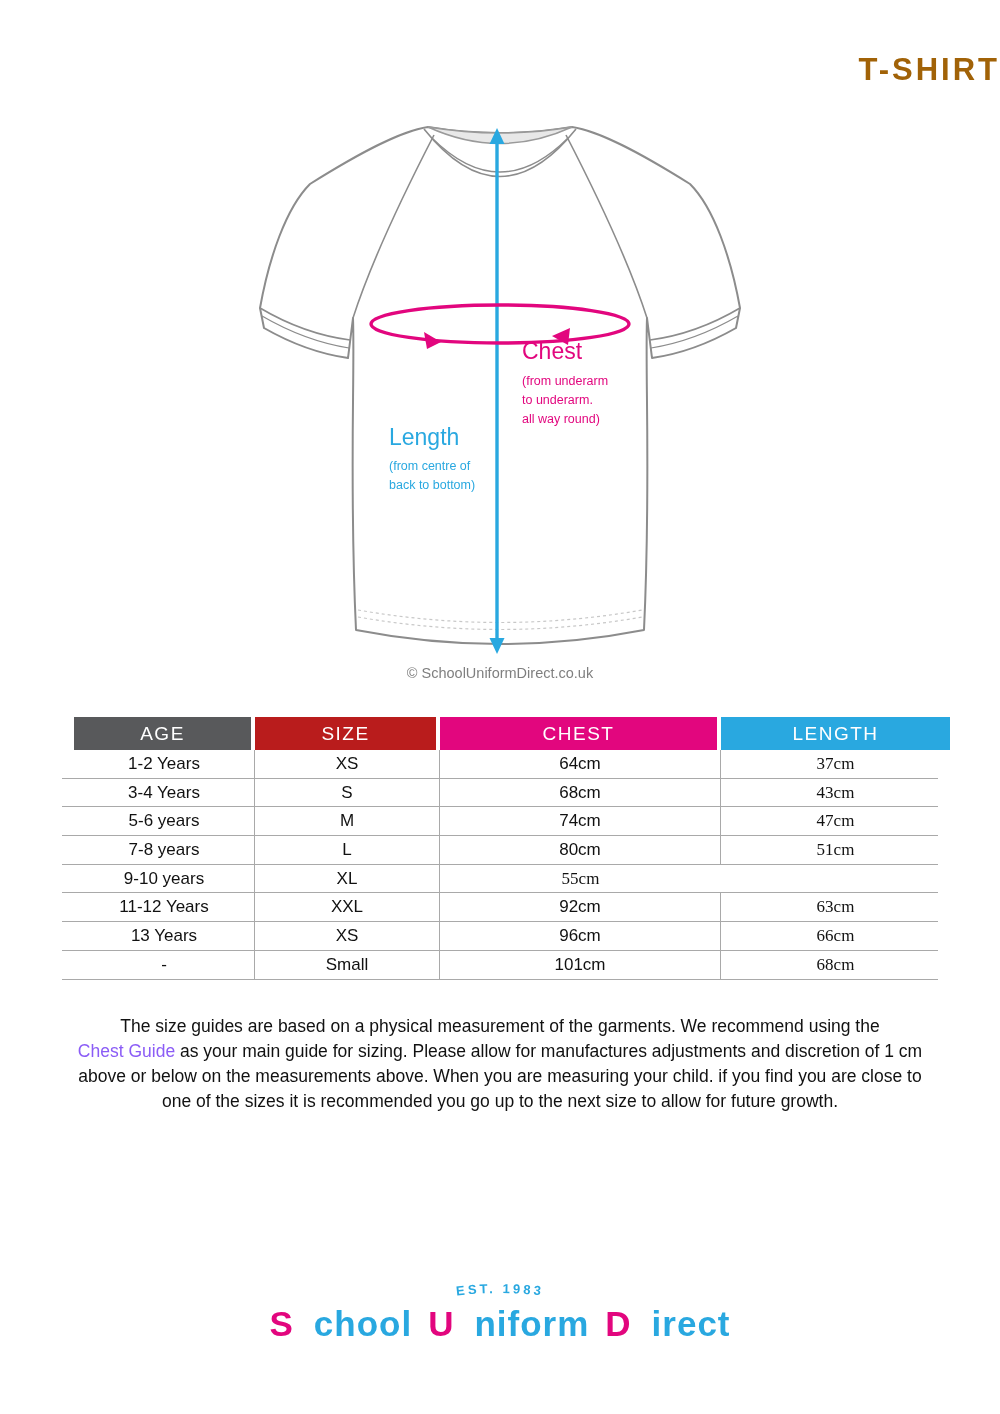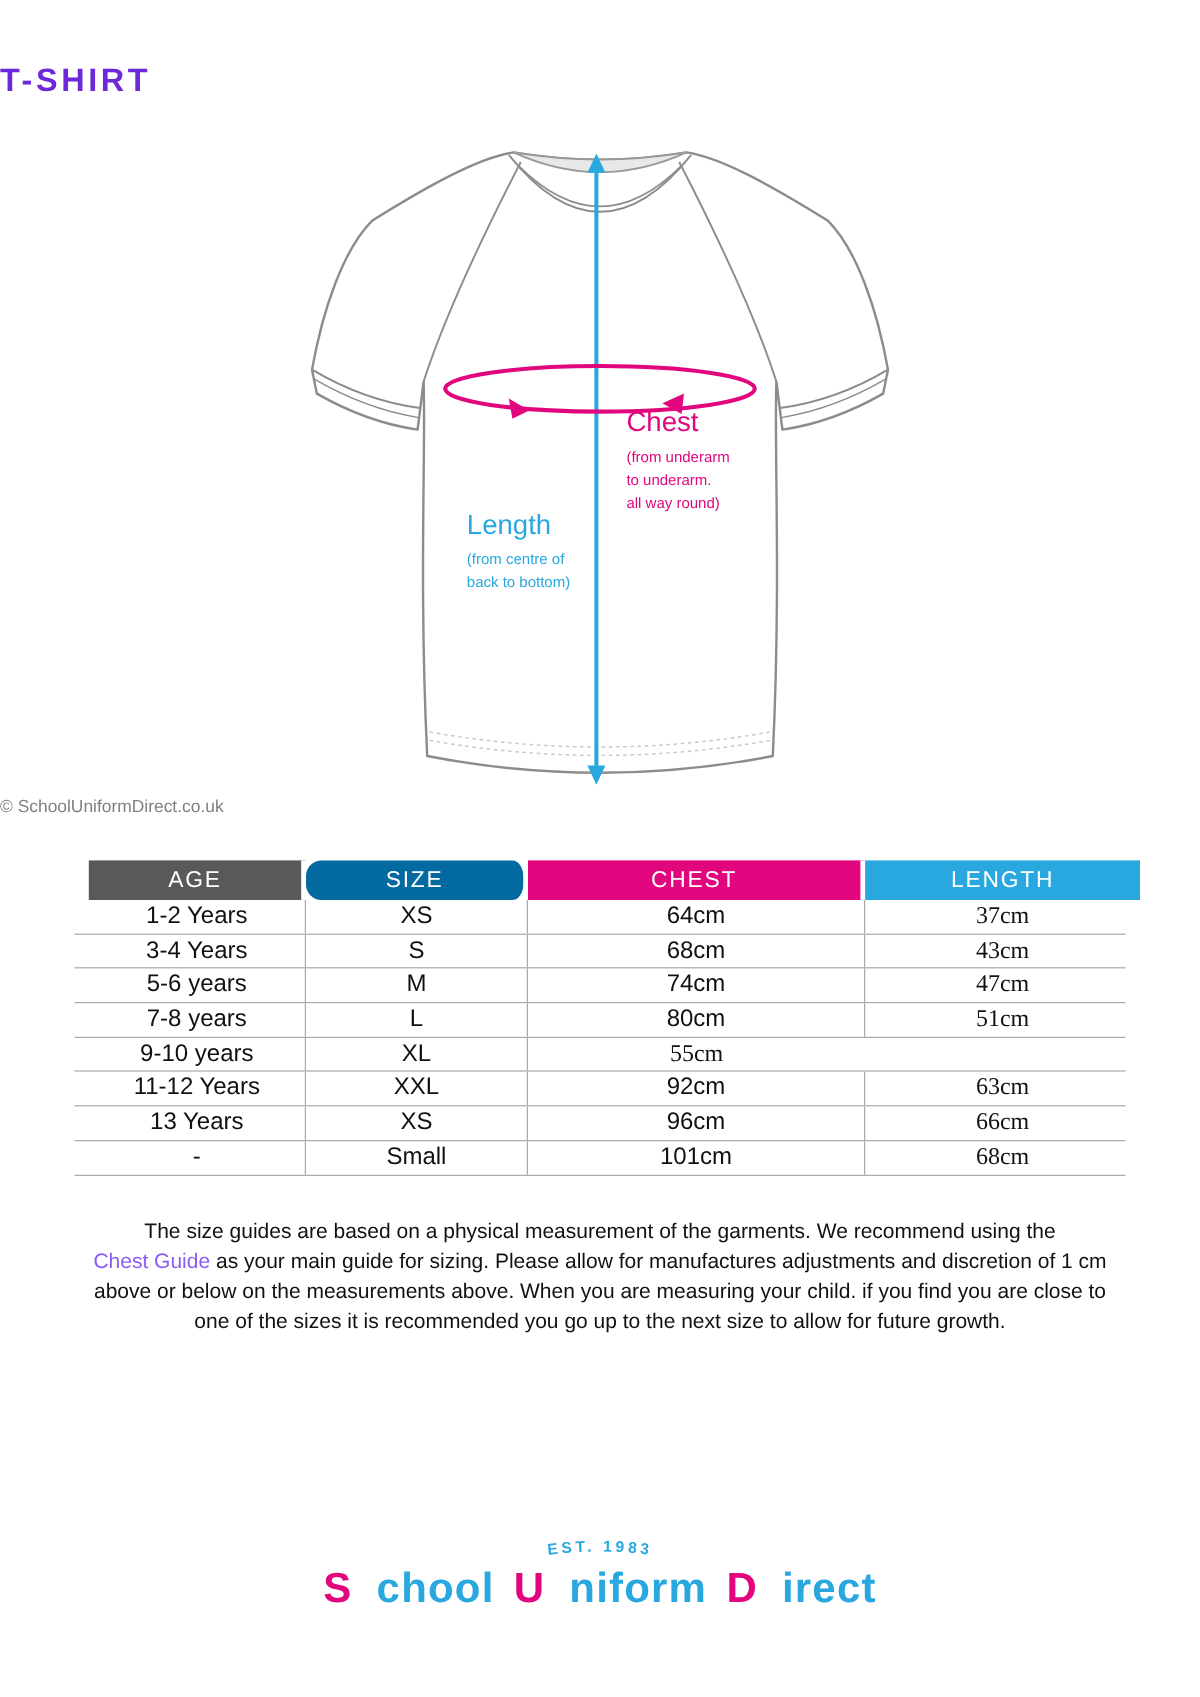--- a/index.html
+++ b/index.html
@@ -1,42 +1,42 @@
 <!DOCTYPE html>
 <html><head>
 <meta charset="utf-8">
 <style>
   html,body{margin:0;padding:0;background:#ffffff;}
   body{width:1000px;height:1414px;position:relative;font-family:"Liberation Sans",sans-serif;color:#1a1a1a;}
   .page{position:absolute;inset:0;background:#fff;overflow:hidden;}
 
   
-  .title{position:absolute;top:52px;left:0;width:100%;text-align:left;
-         font-size:27px;font-weight:bold;letter-spacing:3px;color:#6d28d9;}
+  .title{position:absolute;top:52px;left:0;width:100%;text-align:right;
+         font-size:31px;font-weight:bold;letter-spacing:3px;color:#a16207;}
 
   
   .diagram{position:absolute;left:240px;top:112px;width:520px;height:552px;}
   .diagram svg{position:absolute;left:0;top:0;}
   .chest-label{position:absolute;left:282px;top:226px;color:#E2067E;font-size:23px;}
   .chest-sub{position:absolute;left:282px;top:260px;color:#E2067E;font-size:12.5px;line-height:19px;}
   .length-label{position:absolute;left:149px;top:312px;color:#29A8E0;font-size:23px;}
   .length-sub{position:absolute;left:149px;top:345px;color:#29A8E0;font-size:12.5px;line-height:19px;}
-  .copyright{position:absolute;top:665px;left:0;width:100%;color:#7f7f7f;font-size:14.5px;}
+  .copyright{position:absolute;top:665px;left:0;width:100%;text-align:center;color:#7f7f7f;font-size:14.5px;}
 
   
   .size-table{position:absolute;left:62px;top:717px;width:876px;}
   .thead,.trow{display:grid;grid-template-columns:181px 185px 281px 229px;padding-left:12px;}
   .th{height:33px;line-height:33px;text-align:center;color:#fff;font-size:19px;letter-spacing:1.5px;
       border-right:4px solid #fff;box-sizing:border-box;}
   .th:last-child{border-right:none;}
   .th-age{background:#58595B;}
-  .th-size{background:#0369a1;border-radius:13px;}
+  .th-size{background:#b91c1c;}
   .th-chest{background:#E2067E;}
   .th-length{background:#29A8E0;}
-  .td{height:27.7px;line-height:27.7px;text-align:center;font-size:20px;color:#111;
+  .td{height:27.7px;line-height:27.7px;text-align:center;font-size:17px;color:#111;
       border-right:1px solid #a9a9a9;box-sizing:border-box;overflow:hidden;}
   .td:last-child{border-right:none;font-family:Liberation Serif, serif;}
   .trow{border-bottom:1px solid #a9a9a9;}
 
   
   .note{position:absolute;left:50px;top:1014px;width:900px;text-align:center;
         font-size:17.5px;line-height:25px;color:#111;}
   .note .pink{color:#8b5cf6;margin-top:15px;}
 
   

